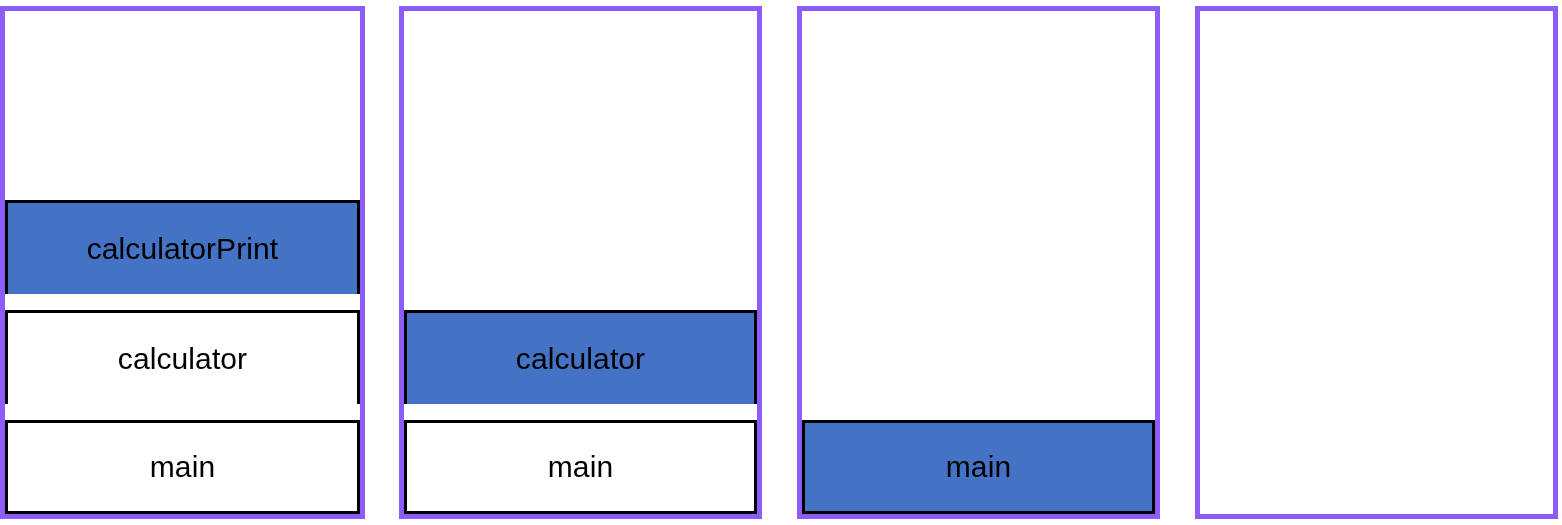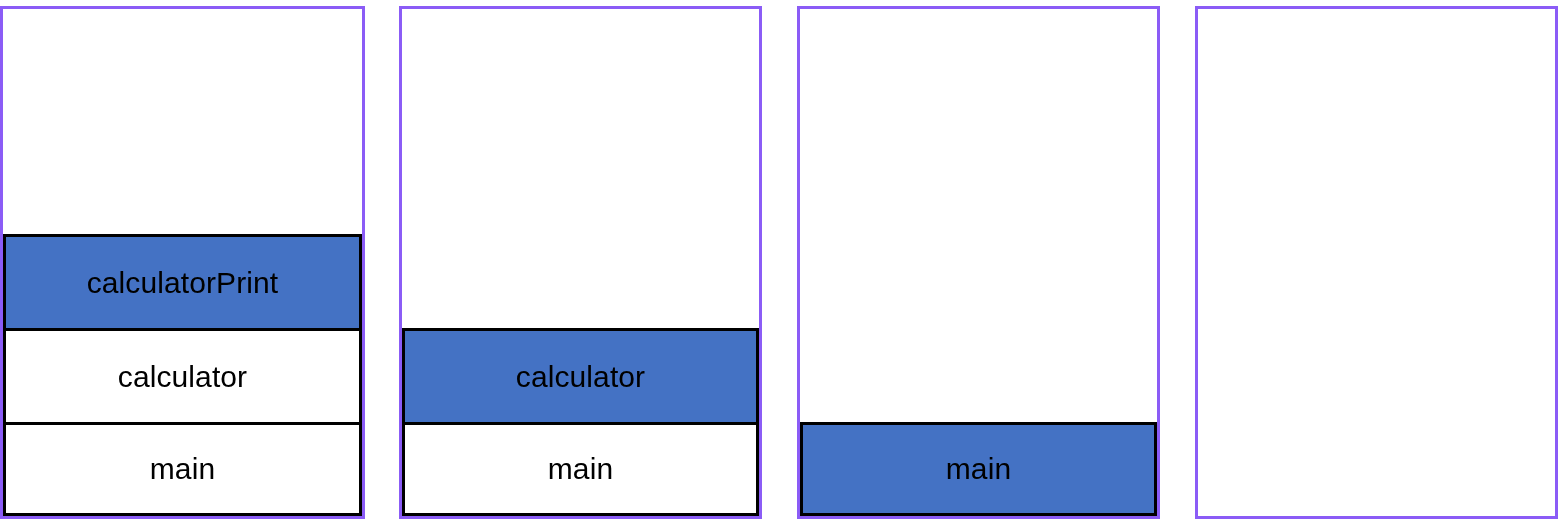--- a/index.html
+++ b/index.html
@@ -19,26 +19,27 @@
     position: relative;
     width: 1562px;
     height: 525px;
   }
 
   .stack-panel {
     position: absolute;
     top: 6px;
     height: 513px;
     box-sizing: border-box;
-    border: 3px solid #8b5cf6;
+    border: 5px solid #8b5cf6;
     background: #ffffff;
     display: flex;
     flex-direction: column;
     justify-content: flex-end;
     align-items: stretch;
+    gap: 16px;
   }
 
   
   #panel-1 { left: 0px;    width: 365px; }
   #panel-2 { left: 399px;  width: 363px; }
   #panel-3 { left: 797px;  width: 363px; }
   #panel-4 { left: 1195px; width: 363px; }
 
   .stack-spacer {
     flex: 1 1 auto;

